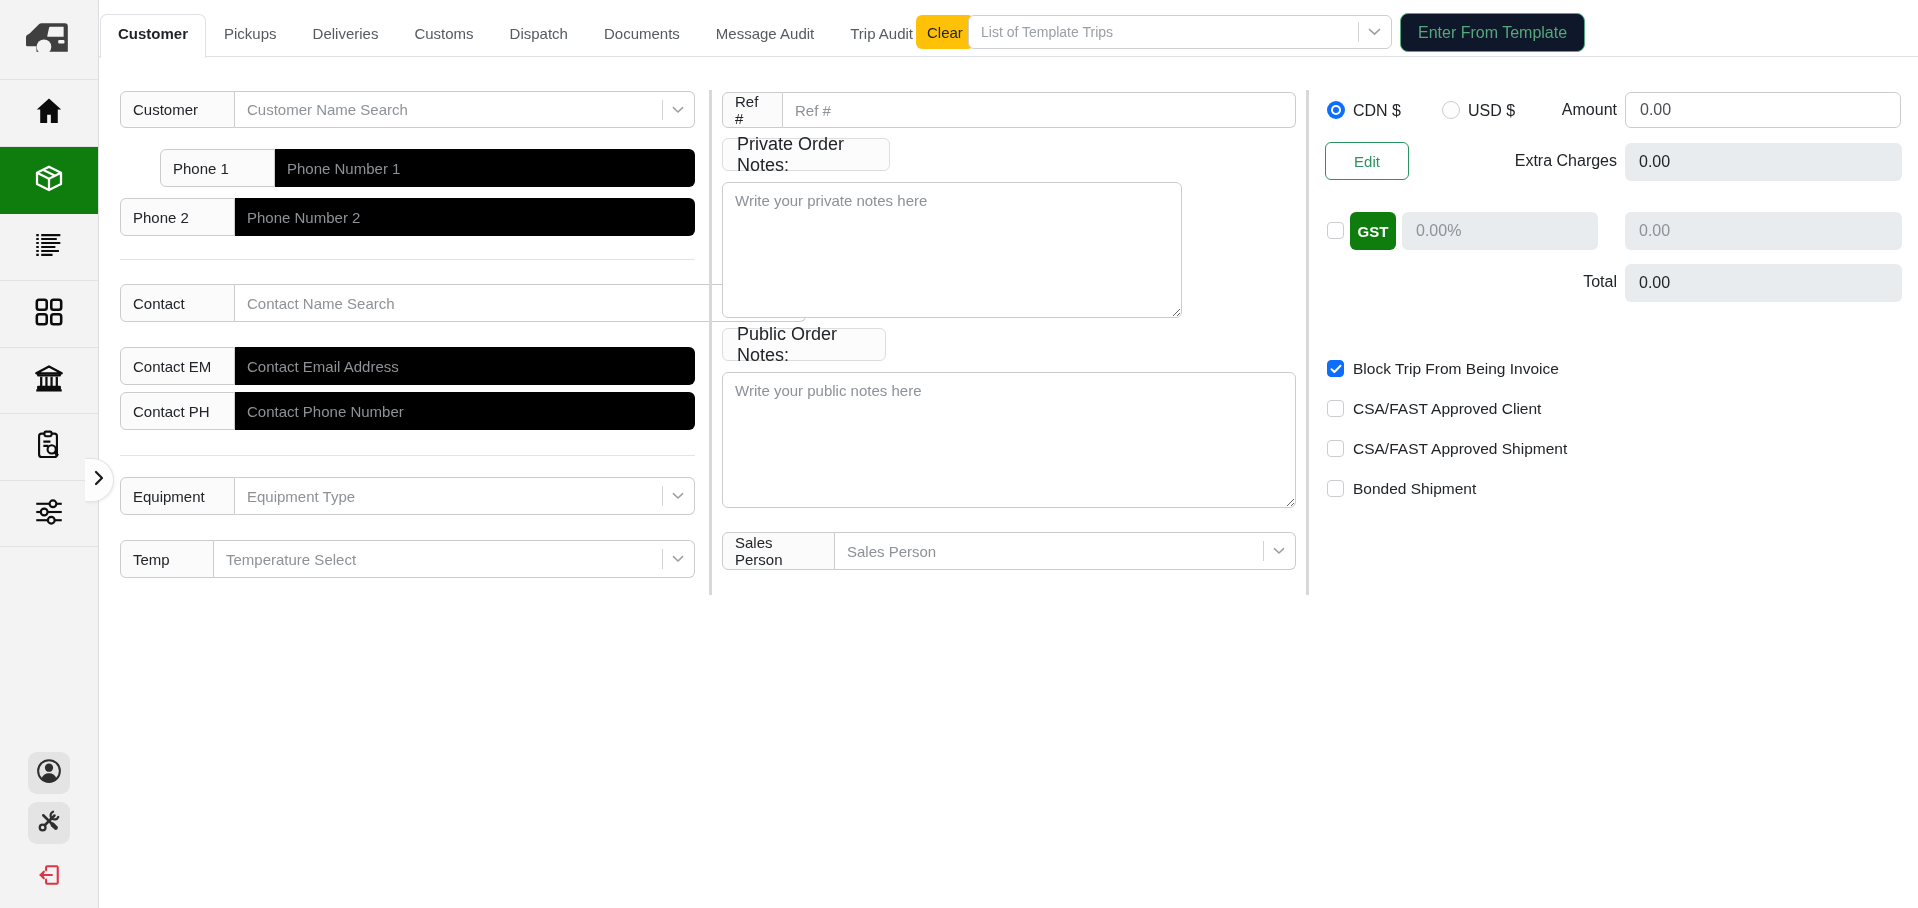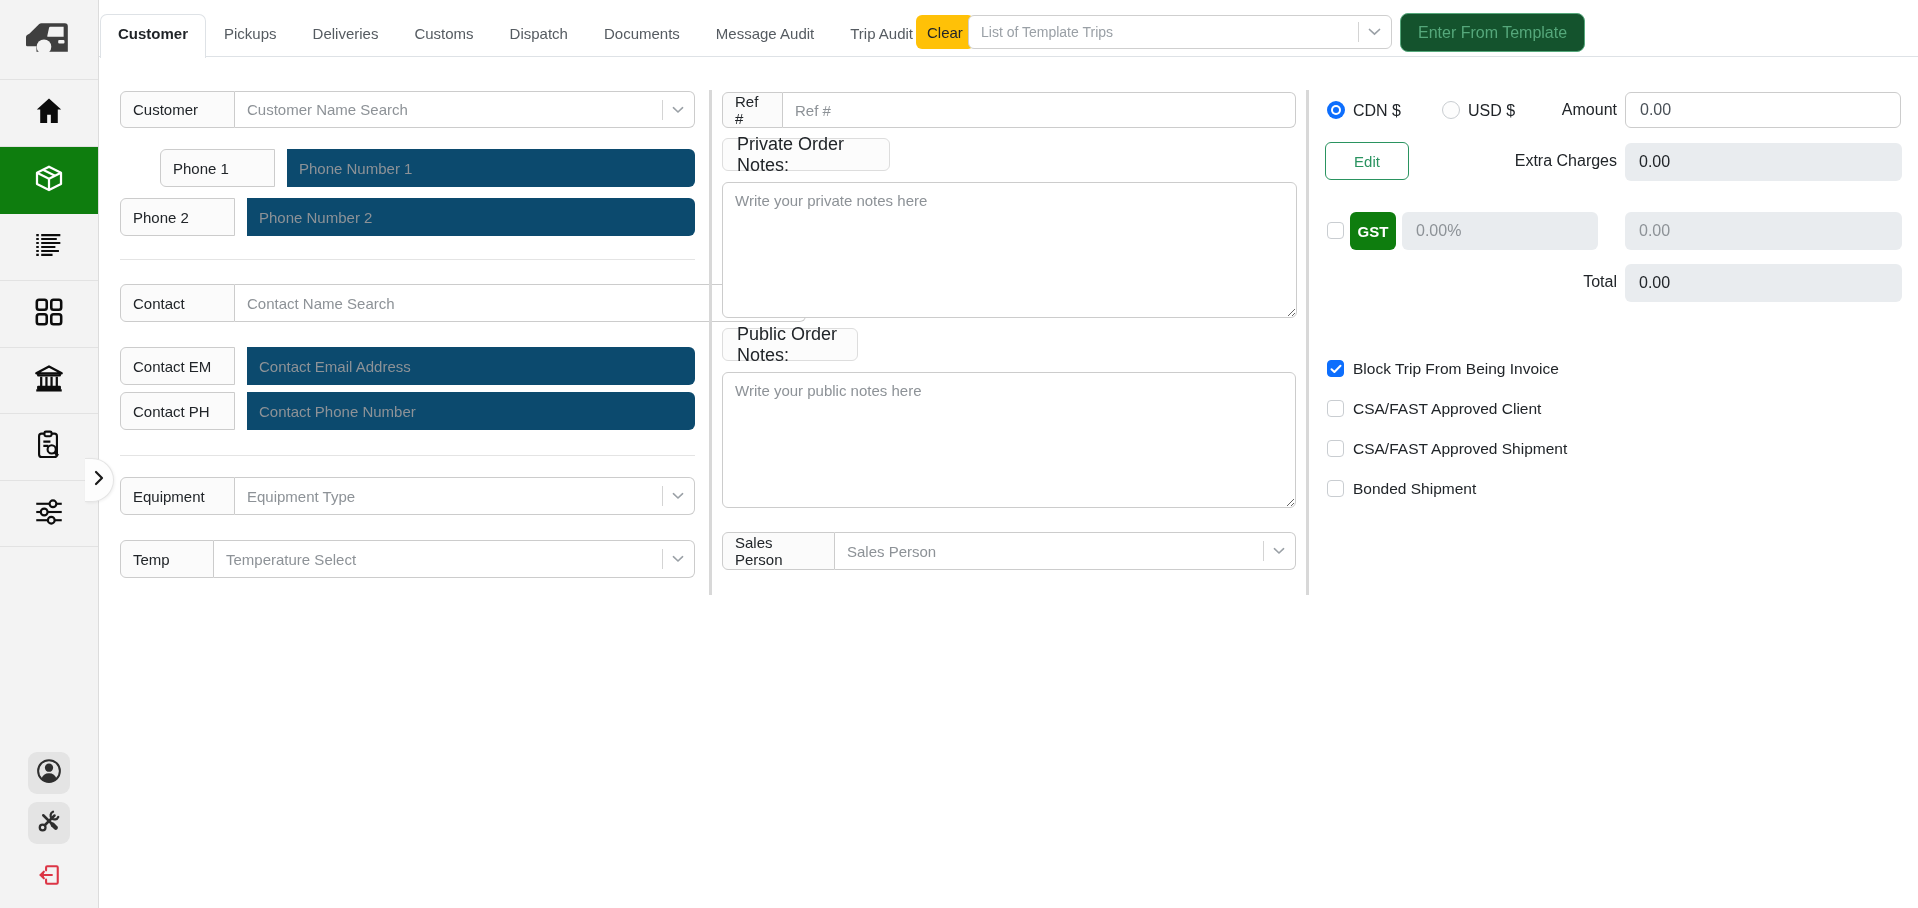--- a/index.html
+++ b/index.html
@@ -17,29 +17,29 @@
 
   
   .header { position:absolute; left:99px; top:0; width:1819px; height:57px; border-bottom:1px solid #dee2e6; background:#fff; }
   .tabs { position:absolute; left:1px; top:14px; height:43px; display:flex; align-items:flex-start; }
   .tab { height:42px; padding:10px 17px 0 17px; font-size:15px; color:#555b61; border:1px solid transparent; border-radius:7px 7px 0 0; white-space:nowrap; cursor:pointer; }
   .tab.active { height:44px; background:#fff; border-color:#dee2e6; border-bottom:none; color:#1f2327; font-weight:700; z-index:3; }
   .clear-btn { position:absolute; left:817px; top:15px; height:34px; padding:0 11px; background:#ffc107; border:none; border-radius:6px; font-family:"Liberation Sans",sans-serif; font-size:15px; color:#212529; display:flex; align-items:center; cursor:pointer; }
   .tpl-select { position:absolute; left:869px; top:15px; width:424px; height:34px; background:#fff; border:1px solid #cfcfcf; border-radius:6px; display:flex; align-items:center; padding:0 40px 0 12px; font-size:14px; color:#9aa0a6; cursor:pointer; }
   .tpl-tail { position:absolute; right:10px; top:50%; transform:translateY(-50%); display:flex; align-items:center; }
   .vline { width:1px; height:20px; background:#d4d4d4; margin-right:9px; }
-  .tpl-btn { position:absolute; left:1301px; top:13px; height:39px; padding:11px 17px; background:#14532d; border:1.5px solid #55a87b; border-radius:8px; font-family:"Liberation Sans",sans-serif; font-size:16px; color:#55a87b; display:flex; align-items:center; cursor:pointer; }
+  .tpl-btn { position:absolute; left:1301px; top:13px; height:39px; padding:11px 17px; background:#0f172a; border:1.5px solid #55a87b; border-radius:8px; font-family:"Liberation Sans",sans-serif; font-size:16px; color:#55a87b; display:flex; align-items:center; cursor:pointer; }
 
   
   .igroup { position:absolute; display:flex; font-size:15px; }
   .ilabel { flex:none; background:#fbfbfb; border:1px solid #cccccc; border-radius:6px 0 0 6px; display:flex; align-items:center; padding:0 12px; color:#212529; }
   .ifield { flex:1; display:flex; align-items:center; padding:0 12px; position:relative; overflow:hidden; }
   .ifield .ph { color:#8d9297; white-space:nowrap; }
   .ifield.white { background:#fff; border:1px solid #cccccc; border-left:none; border-radius:0 6px 6px 0; }
-  .ifield.gray { background:#0c4a6e; border:none; border-radius:0 6px 6px 0;margin-left:12px; }
+  .ifield.gray { background:#000000; border:none; border-radius:0 6px 6px 0; }
   .combo-tail { position:absolute; right:10px; top:50%; transform:translateY(-50%); display:flex; align-items:center; }
   .hdiv { position:absolute; height:1px; background:#e4e4e4; }
   .vsep { position:absolute; width:3px; background:#d8d8d8; }
 
   .note-label { position:absolute; border:1px solid #dddddd; background:#fcfcfc; border-radius:6px; display:flex; align-items:center; padding:0 14px; font-size:18px; color:#212529; }
   .note-area { position:absolute; border:1px solid #cccccc; border-radius:6px; padding:9px 12px; font-family:"Liberation Sans",sans-serif; font-size:15px; color:#212529; resize:both; }
   .note-area::placeholder { color:#8d9297; }
 
   
   .rlabel { position:absolute; font-size:16px; color:#212529; text-align:right; white-space:nowrap; }
@@ -309,23 +309,23 @@
   <div class="vsep" style="left:709px;top:90px;height:505px;"></div>
 
   <div class="igroup" style="left:722px;top:92px;width:574px;height:36px;">
     <span class="ilabel" style="width:61px;">Ref #</span>
     <span class="ifield white">
         <span class="ph">Ref #</span>
       </span>
   </div>
 
   <div class="note-label" style="left:722px;top:138px;width:168px;height:33px;">Private Order Notes:</div>
-  <textarea class="note-area" style="left: 722px; top: 182px; width: 575px; height: 136px;" placeholder="Write your private notes here"></textarea>
-
-  <div class="note-label" style="left:722px;top:328px;width:136px;height:33px;">Public Order Notes:</div>
+  <textarea class="note-area" style="left: 722px; top: 182px; width: 460px; height: 136px;" placeholder="Write your private notes here"></textarea>
+
+  <div class="note-label" style="left:722px;top:328px;width:164px;height:33px;">Public Order Notes:</div>
   <textarea class="note-area" style="left: 722px; top: 372px; width: 574px; height: 136px;" placeholder="Write your public notes here"></textarea>
 
   <div class="igroup" style="left:722px;top:532px;width:574px;height:38px;">
     <span class="ilabel" style="width:113px;">Sales Person</span>
     <span class="ifield white">
       <span class="ph">Sales Person</span>
       <span class="combo-tail">
           <span class="vline"></span>
           <svg width="12" height="8" viewBox="0 0 13 8" fill="none" stroke="#9aa0a6" stroke-width="1.7" stroke-linecap="round">
             <path d="M1.5 1.5 L6.5 6.2 L11.5 1.5"></path>

